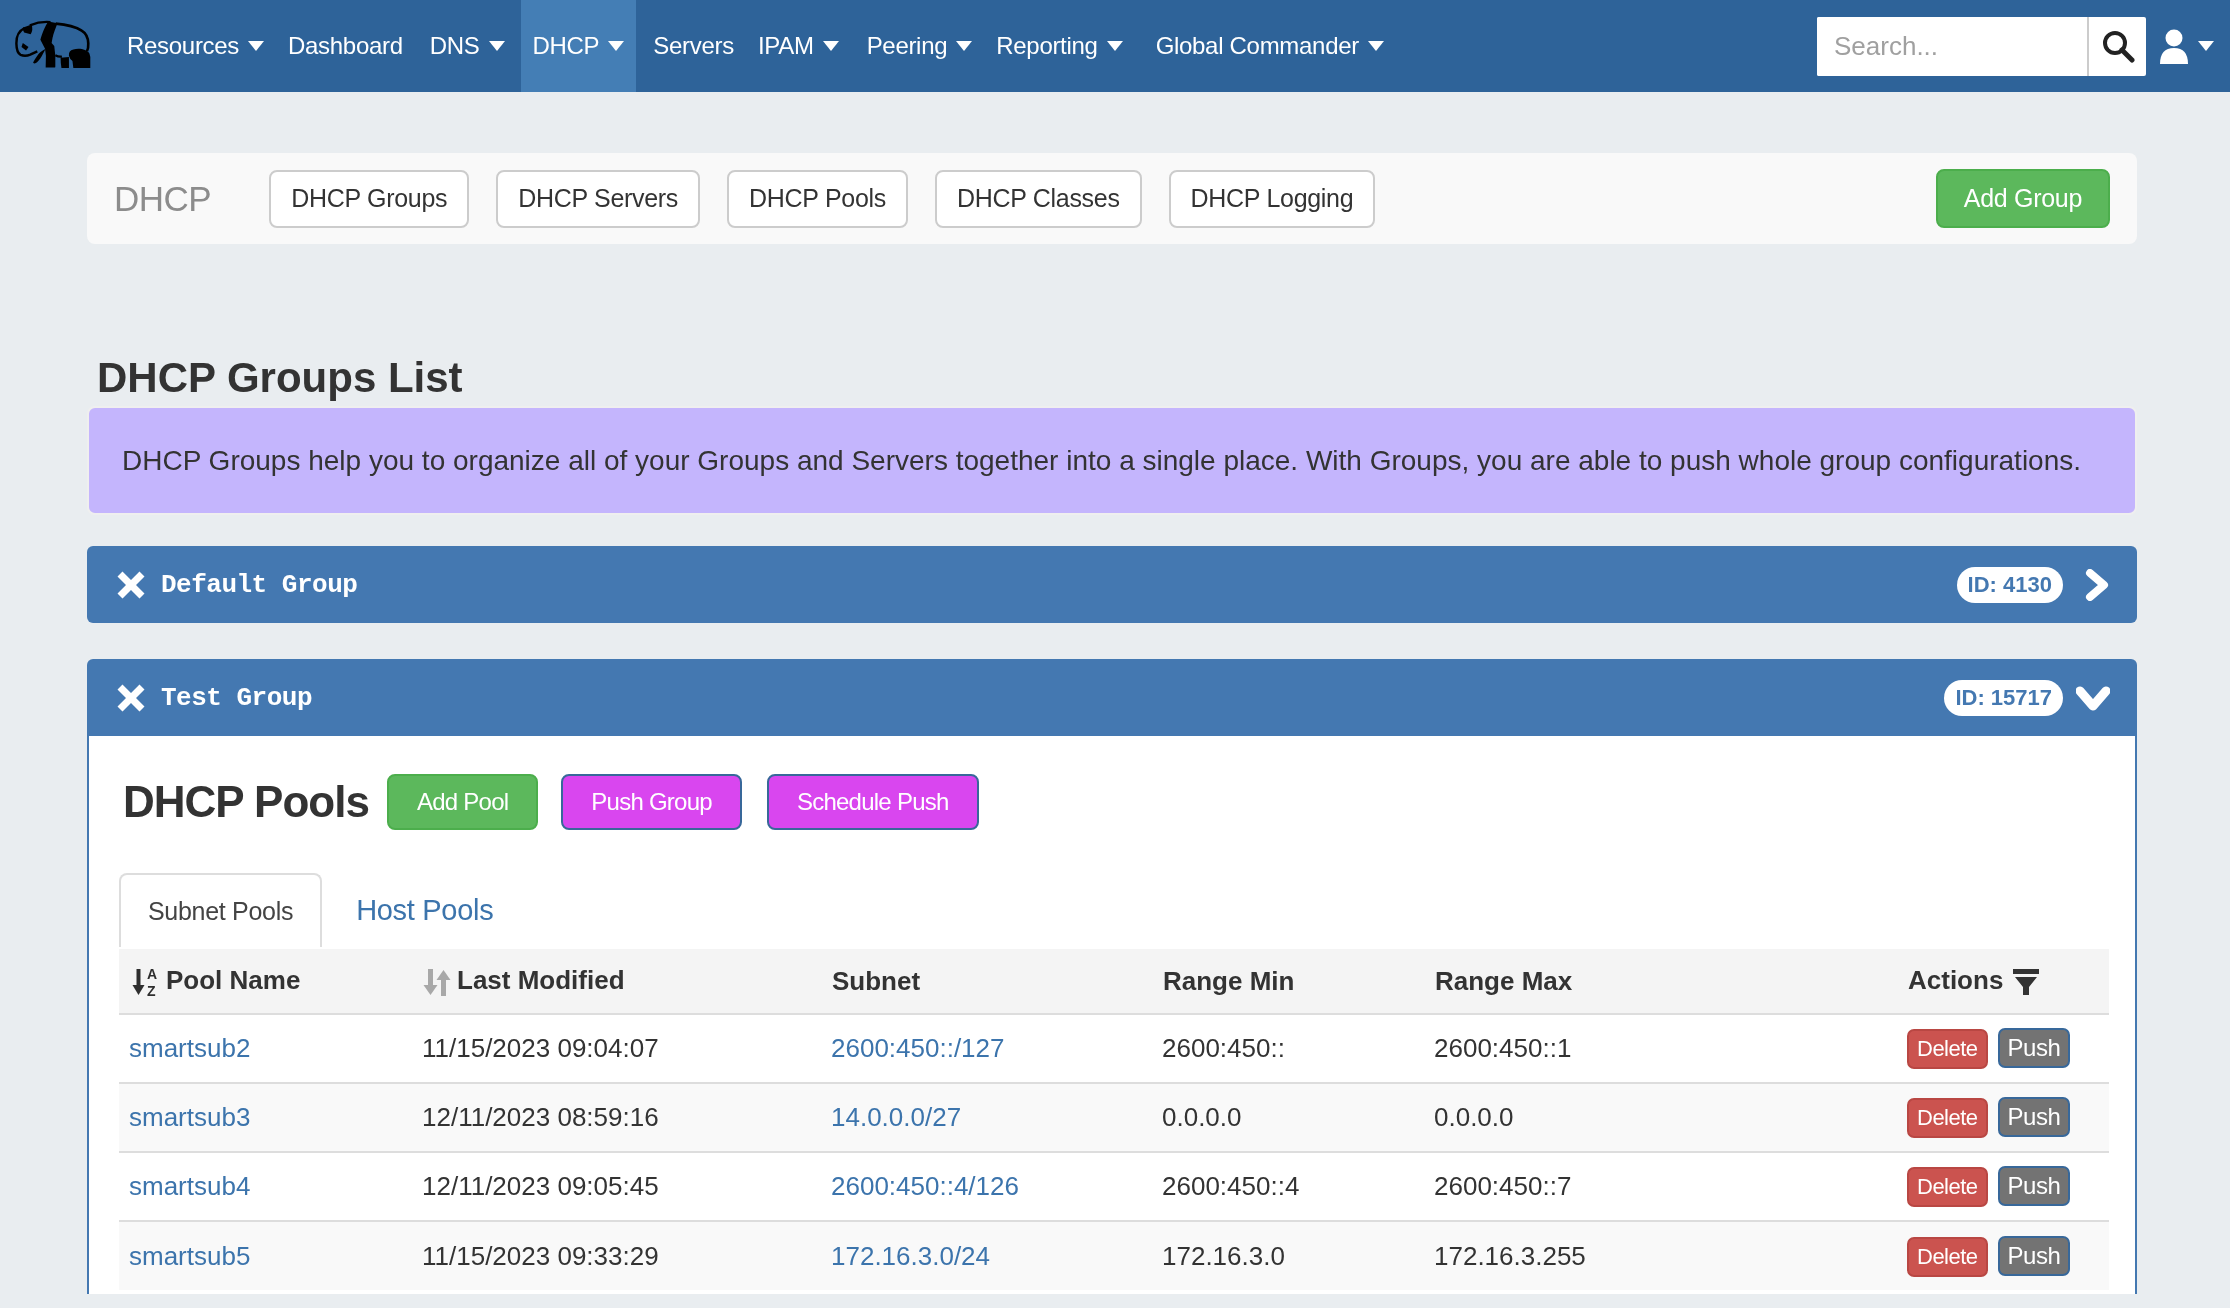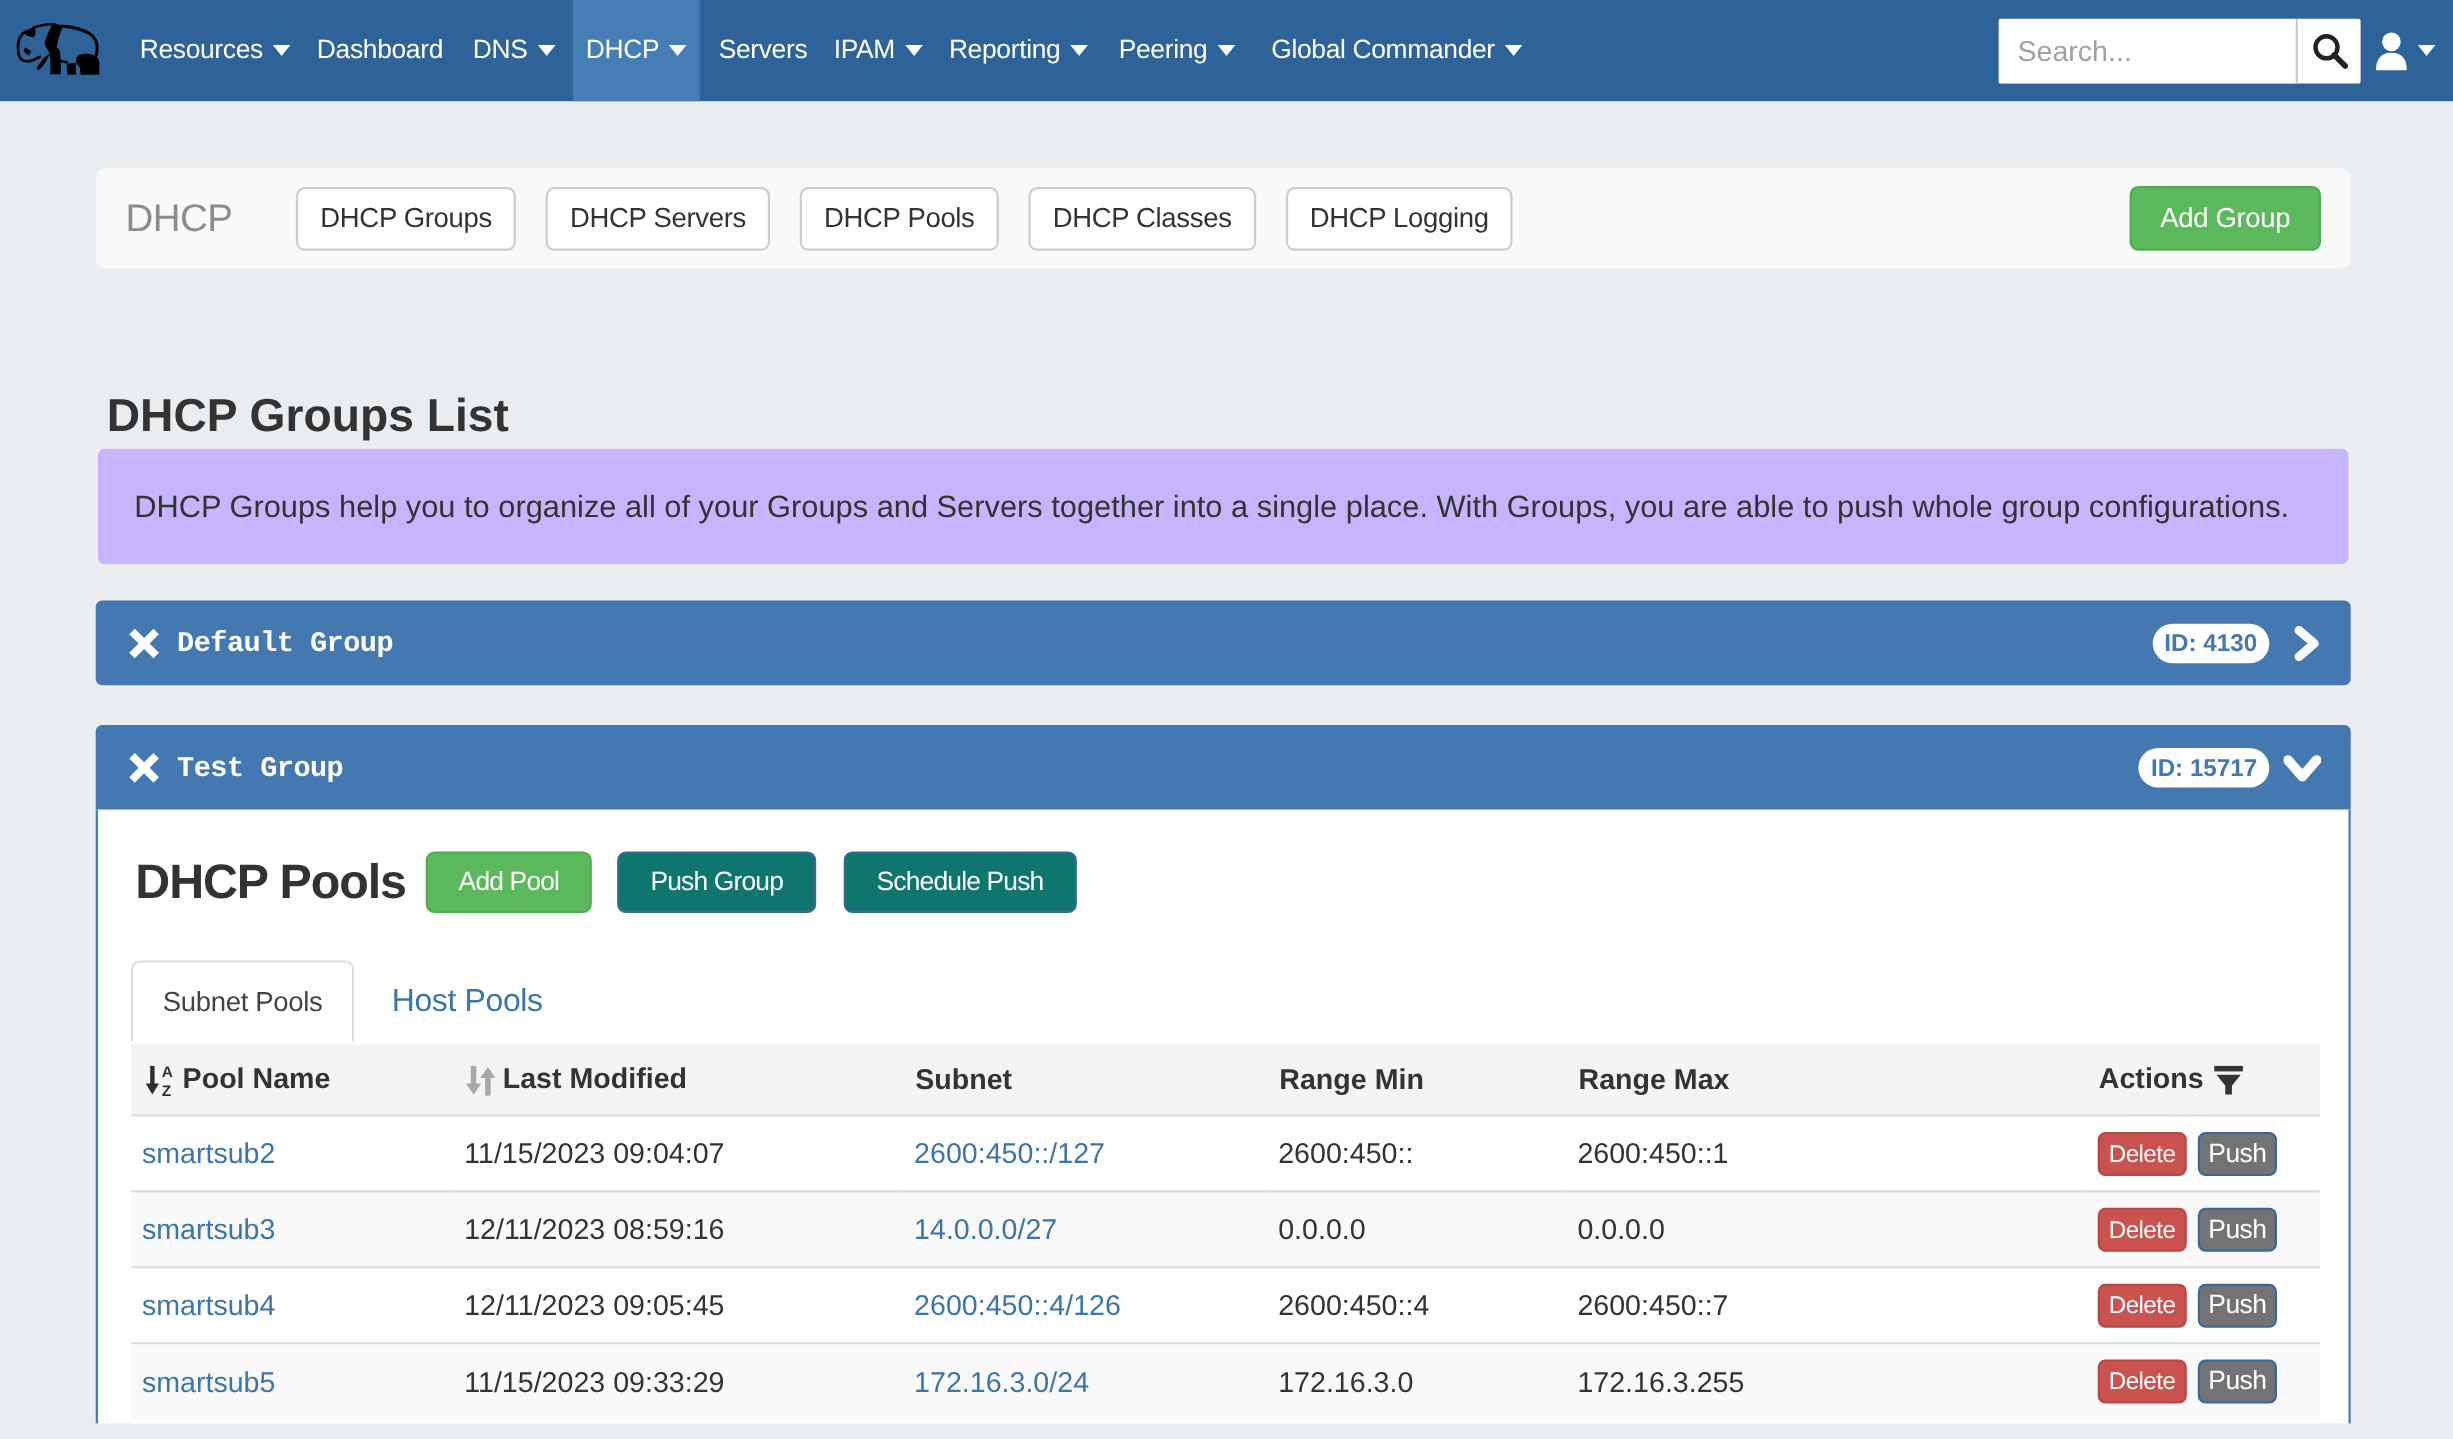--- a/index.html
+++ b/index.html
@@ -46,21 +46,21 @@
 .gbar .pill { position:absolute; right:74px; background:#fff; color:#4478b1; font-weight:bold; font-size:22px; border-radius:99px; padding:5px 11px; }
 .gbar .chev { position:absolute; right:27px; }
 .bar-default { margin-top:31px; }
 .bar-test { margin-top:36px; border-radius:6px 6px 0 0; }
 
 
 .panel { border-left:2px solid #4478b1; border-right:2px solid #4478b1; background:#fff; padding:38px 30px 0 30px; height:558px; }
 .panel-h2row { display:flex; align-items:center; }
 h2 { font-size:44px; font-weight:bold; color:#333; letter-spacing:-1px; margin-left:4px; }
 .btn-sm { height:56px; border-radius:8px; font-size:24px; letter-spacing:-0.75px; padding:0 28px; color:#fff; }
-.btn-blue { background:#0f766e; border:2px solid #38689a; }
+.btn-blue { background:#d946ef; border:2px solid #38689a; }
 .pool-add { margin-left:18px; }
 .pool-push { margin-left:23px; }
 .pool-sched { margin-left:25px; }
 
 
 .tabs { display:flex; margin-top:43px; height:74px; }
 .tab-active { background:#fff; border:2px solid #ddd; border-bottom:none; border-radius:8px 8px 0 0; display:flex; align-items:center; padding:0 27px; font-size:25px; letter-spacing:-0.3px; color:#444; }
 .tab-link { display:flex; align-items:center; padding:0 34px; font-size:29px; letter-spacing:-0.3px; color:#3c74ac; }
 
 
@@ -108,25 +108,25 @@
         </li>
       <li class="active" style="margin-left:4px">
           <a>DHCP <span class="caret"></span></a>
         </li>
       <li style="margin-left:5px">
           <a>Servers</a>
         </li>
       <li>
           <a>IPAM <span class="caret"></span></a>
         </li>
+      <li style="margin-left:4px">
+          <a>Peering <span class="caret"></span></a>
+        </li>
       <li>
           <a>Reporting <span class="caret"></span></a>
-        </li>
-      <li style="margin-left:4px">
-          <a>Peering <span class="caret"></span></a>
         </li>
       <li style="margin-left:9px">
           <a>Global Commander <span class="caret"></span></a>
         </li>
     </ul>
   </div>
   <div class="nav-right">
     <div class="searchbox">
       <input placeholder="Search..." style="">
       <div class="search-btn">

